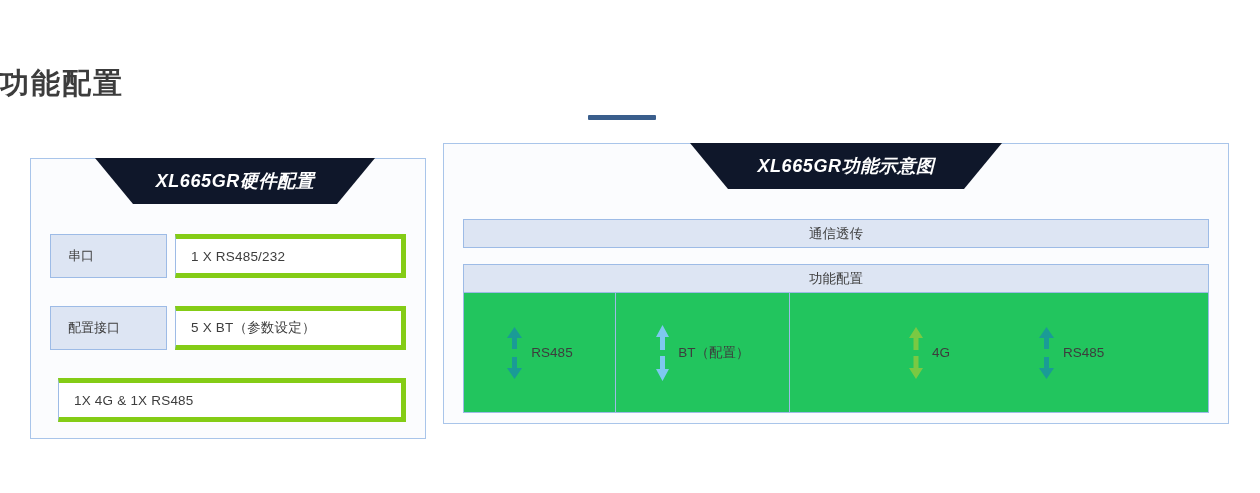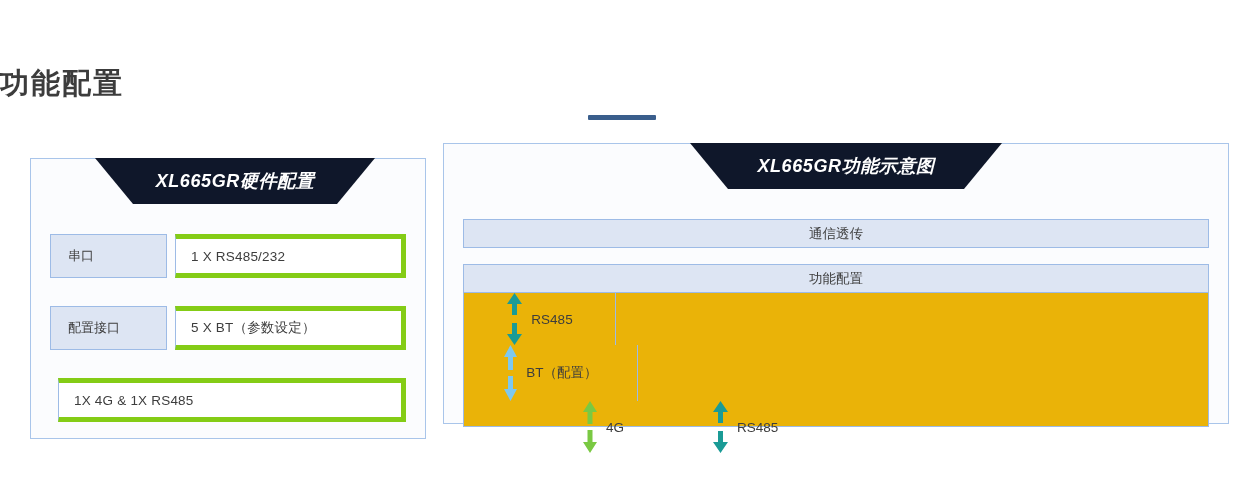--- a/index.html
+++ b/index.html
@@ -127,23 +127,22 @@
     justify-content: center;
     font-size: 13.5px;
     color: #3d3d3d;
   }
   .band-gap { height: 16px; }
   .iface-grid {
     display: flex;
     box-sizing: border-box;
     border: 1px solid #9dbbe6;
     border-top: none;
-    background: #eab308;
-    height: 134px;
-    flex-direction: column;
+    background: #22c55e;
+    height: 120px;
   }
   .iface-cell {
     box-sizing: border-box;
     border-right: 1px solid #9dbbe6;
     display: flex;
     align-items: center;
     height: 100%;
   }
   .iface-cell:last-child { border-right: none; }
   .cell-1 { width: 152px; justify-content: center; }

